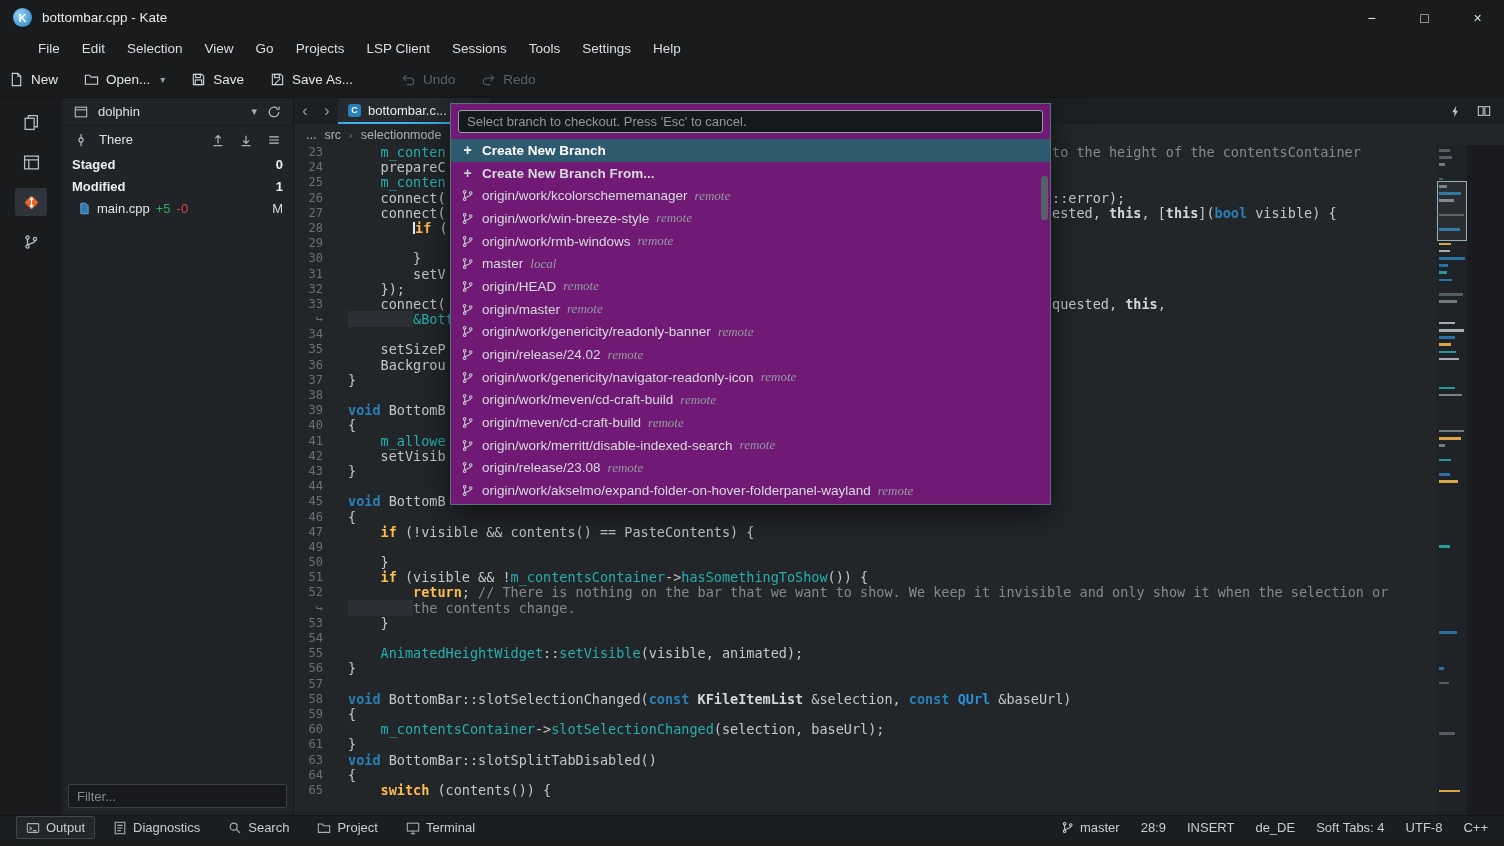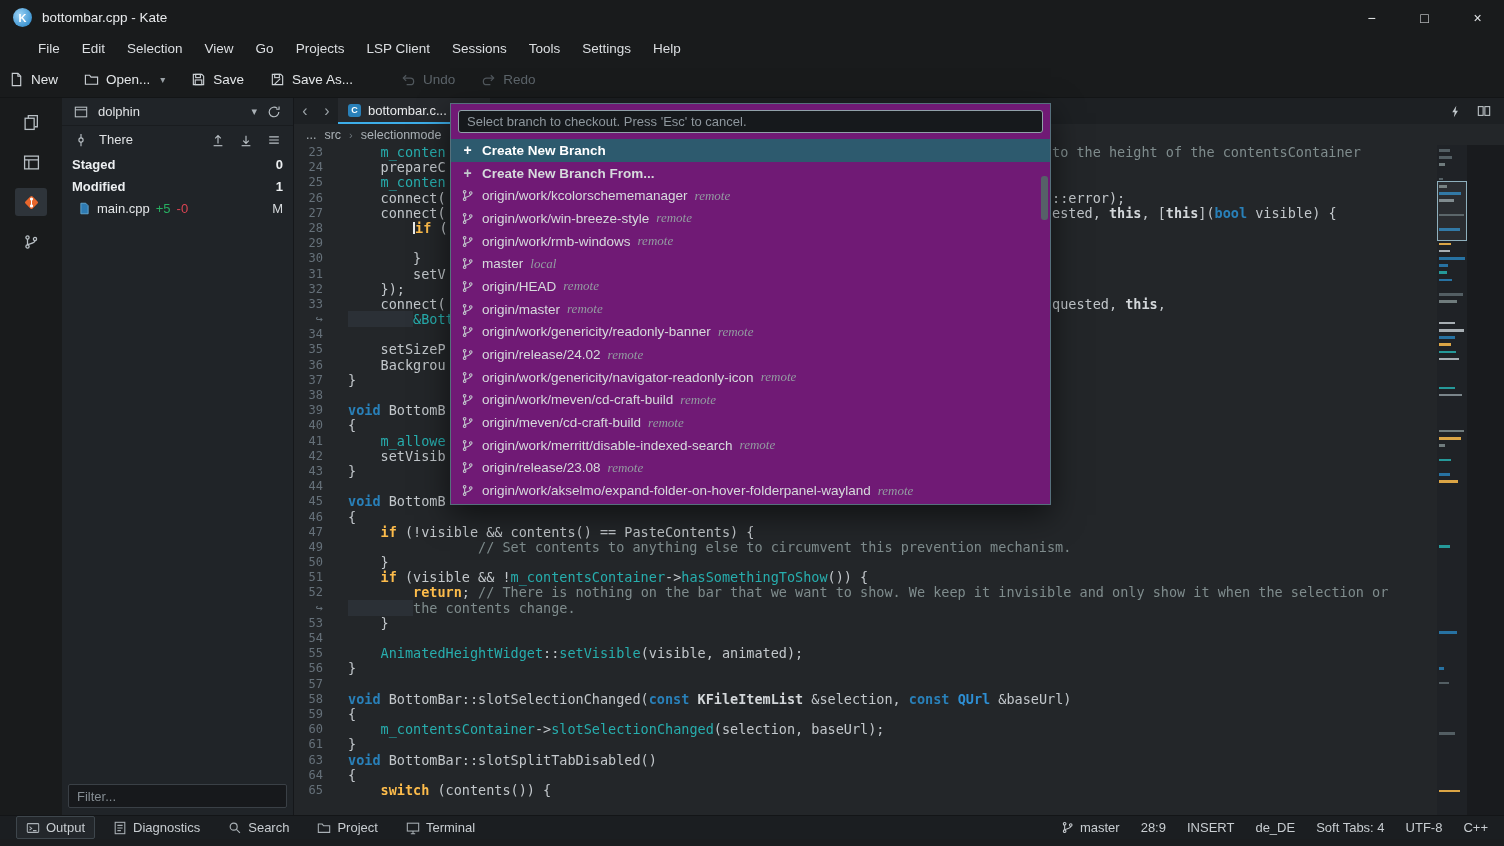--- a/index.html
+++ b/index.html
@@ -440,21 +440,21 @@
           <div class="crow">
             <div class="gut">46</div>
             <div class="cbody"><span class="tok-p">{</span></div>
           </div>
           <div class="crow">
             <div class="gut">47</div>
             <div class="cbody"><span class="tok-p">    </span><span class="tok-k">if</span><span class="tok-p"> (!visible &amp;&amp; contents() == PasteContents) {</span></div>
           </div>
           <div class="crow">
             <div class="gut">49</div>
-            <div class="cbody"><span class="tok-p">                </span><span class="tok-c">// Set contents to anything else to circumvent this prevention mechanism.</span></div>
+            <div class="cbody"><span class="tok-p">                </span></div>
           </div>
           <div class="crow">
             <div class="gut">50</div>
             <div class="cbody"><span class="tok-p">    }</span></div>
           </div>
           <div class="crow">
             <div class="gut">51</div>
             <div class="cbody"><span class="tok-p">    </span><span class="tok-k">if</span><span class="tok-p"> (visible &amp;&amp; !</span><span class="tok-m">m_contentsContainer</span><span class="tok-p">-&gt;</span><span class="tok-m">hasSomethingToShow</span><span class="tok-p">()) {</span></div>
           </div>
           <div class="crow">

